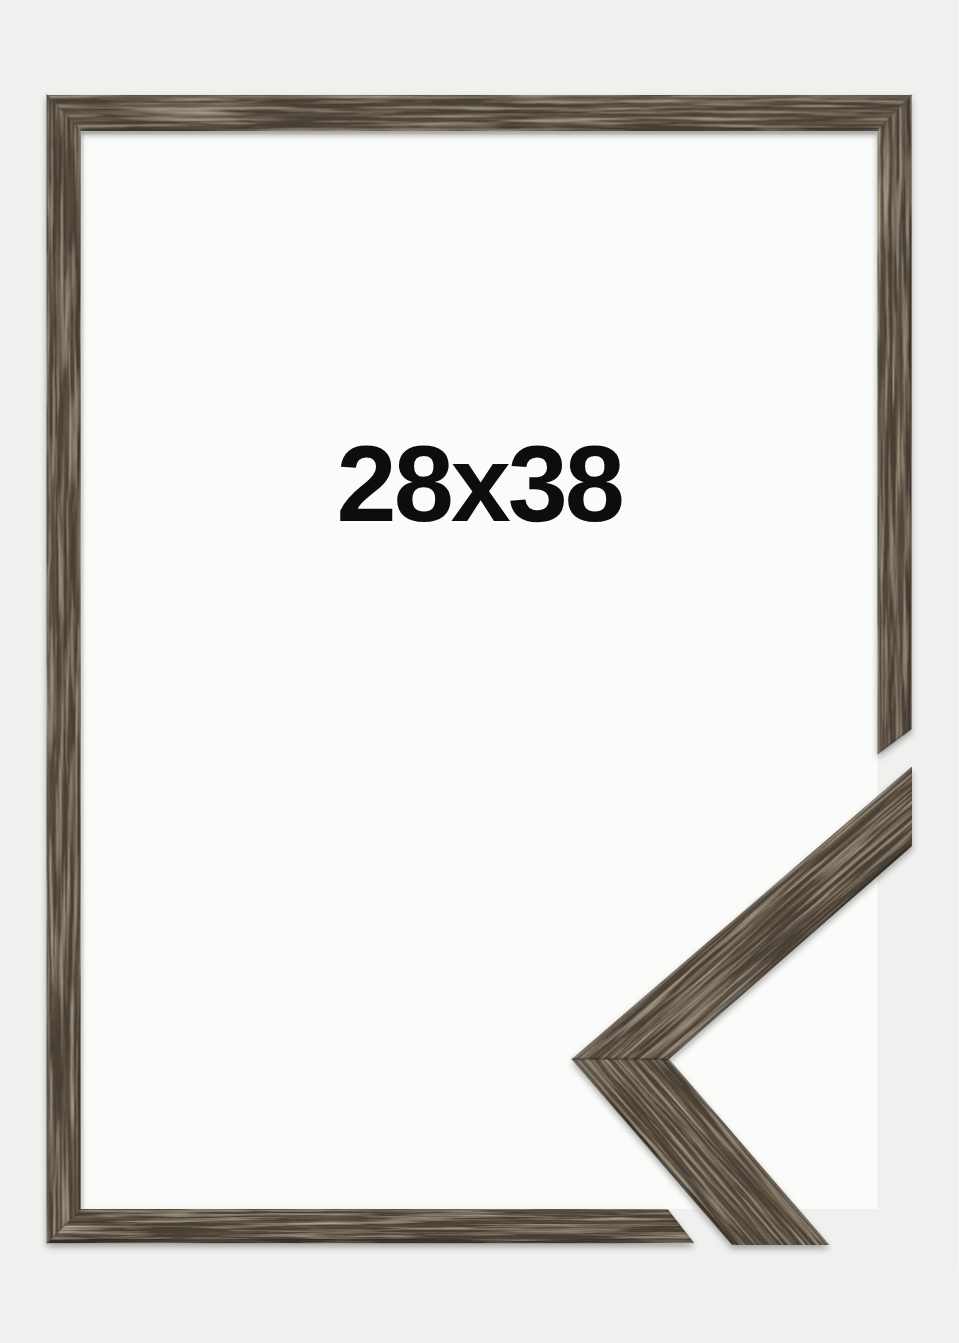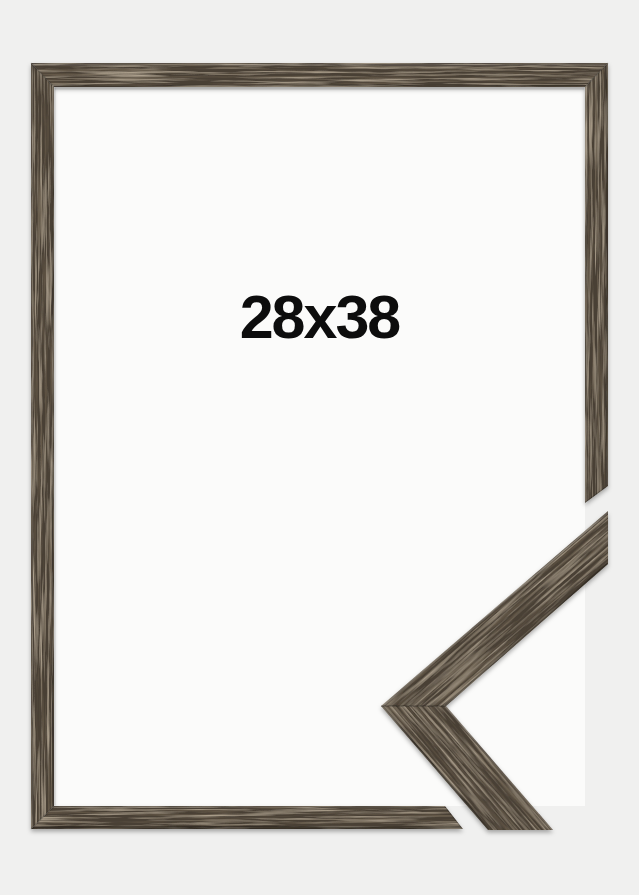--- a/index.html
+++ b/index.html
@@ -14,21 +14,21 @@
     width: 639px; height: 895px;
   }
   .stage svg { position: absolute; left: 0; top: 0; }
   .size-label {
     position: absolute;
     left: 54px;
     top: 287px;
     width: 531px;
     text-align: center;
     font-weight: 700;
-    font-size: 61px;
+    font-size: 72px;
     line-height: 1;
     letter-spacing: -2px;
     color: #0d0d0d;
     user-select: none;
   }
 </style>
 </head>
 <body>
 
 <div class="stage">

